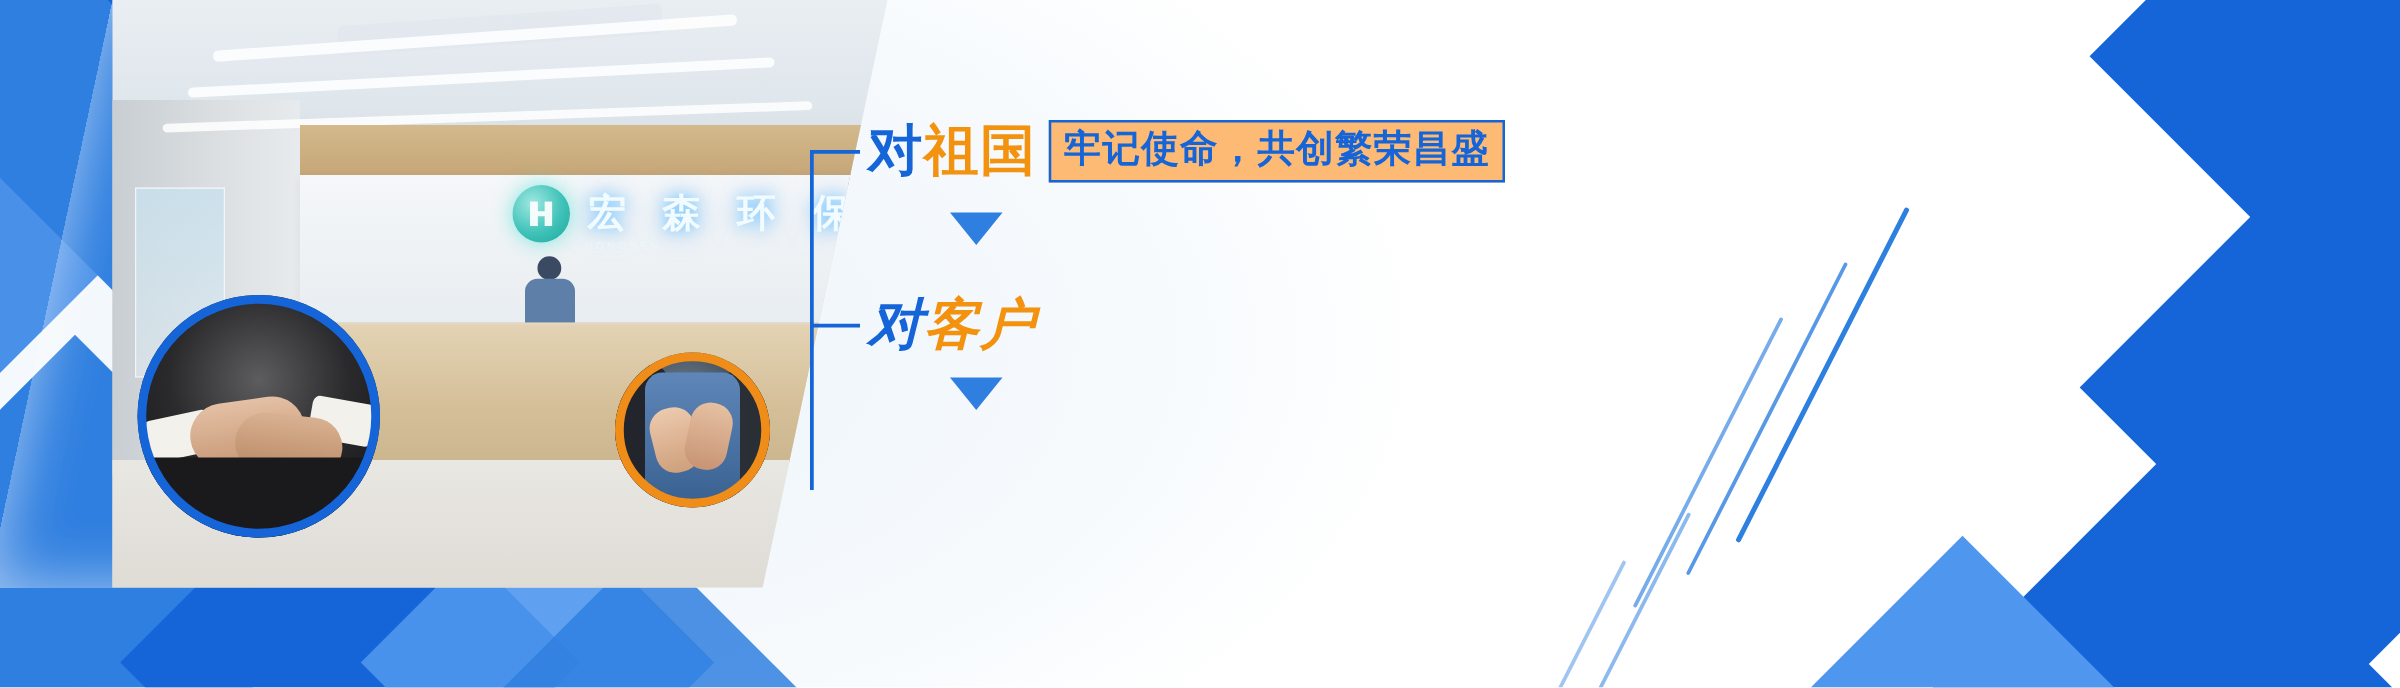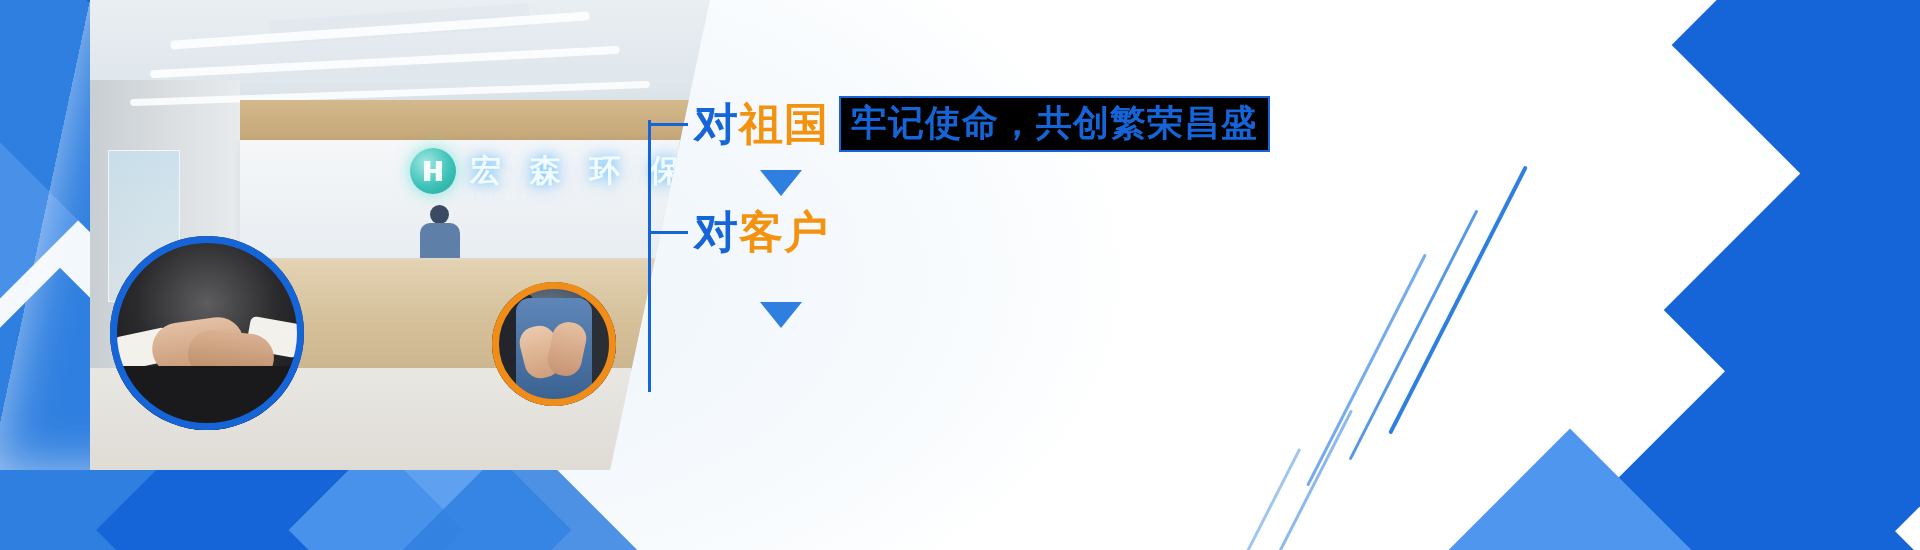--- a/index.html
+++ b/index.html
@@ -227,40 +227,40 @@
     position:absolute;left:648px;top:78px;width:900px;height:320px;
   }
   
   .bracket{
     position:absolute;left:0;top:42px;width:3px;height:272px;background:#1565d8;
   }
   .row{
     position:absolute;left:0;display:flex;align-items:center;text-align:right;
   }
   .row.r1{top:18px;}
-  .row.r2{top:132px;}
+  .row.r2{top:160px;font-style:italic;}
   .row.r3{top:282px;}
   .tick{
     width:40px;height:3px;background:#1565d8;flex:0 0 auto;
   }
   .head-label{
     font-size:44px;font-weight:700;line-height:1;white-space:nowrap;
     font-family:"DejaVu Sans","Liberation Sans",sans-serif;
     margin-left:6px;
     letter-spacing:1px;
   }
   .head-label .w{color:#1565d8;}
   .head-label .o{color:#f3920f;}
 
   .chip{
     margin-left:10px;
     border:2px solid #1565d8;
-    background:#000000;
+    background:#fdba74;
     padding:7px 10px 9px;
-    font-size:36px;font-weight:700;color:#1565d8;
+    font-size:30px;font-weight:700;color:#1565d8;
     white-space:nowrap;line-height:1;
     font-family:"DejaVu Sans","Liberation Sans",sans-serif;
     letter-spacing:1px;
   }
 
   .arrow{
     position:absolute;
     width:0;height:0;
     border-left:21px solid transparent;
     border-right:21px solid transparent;

